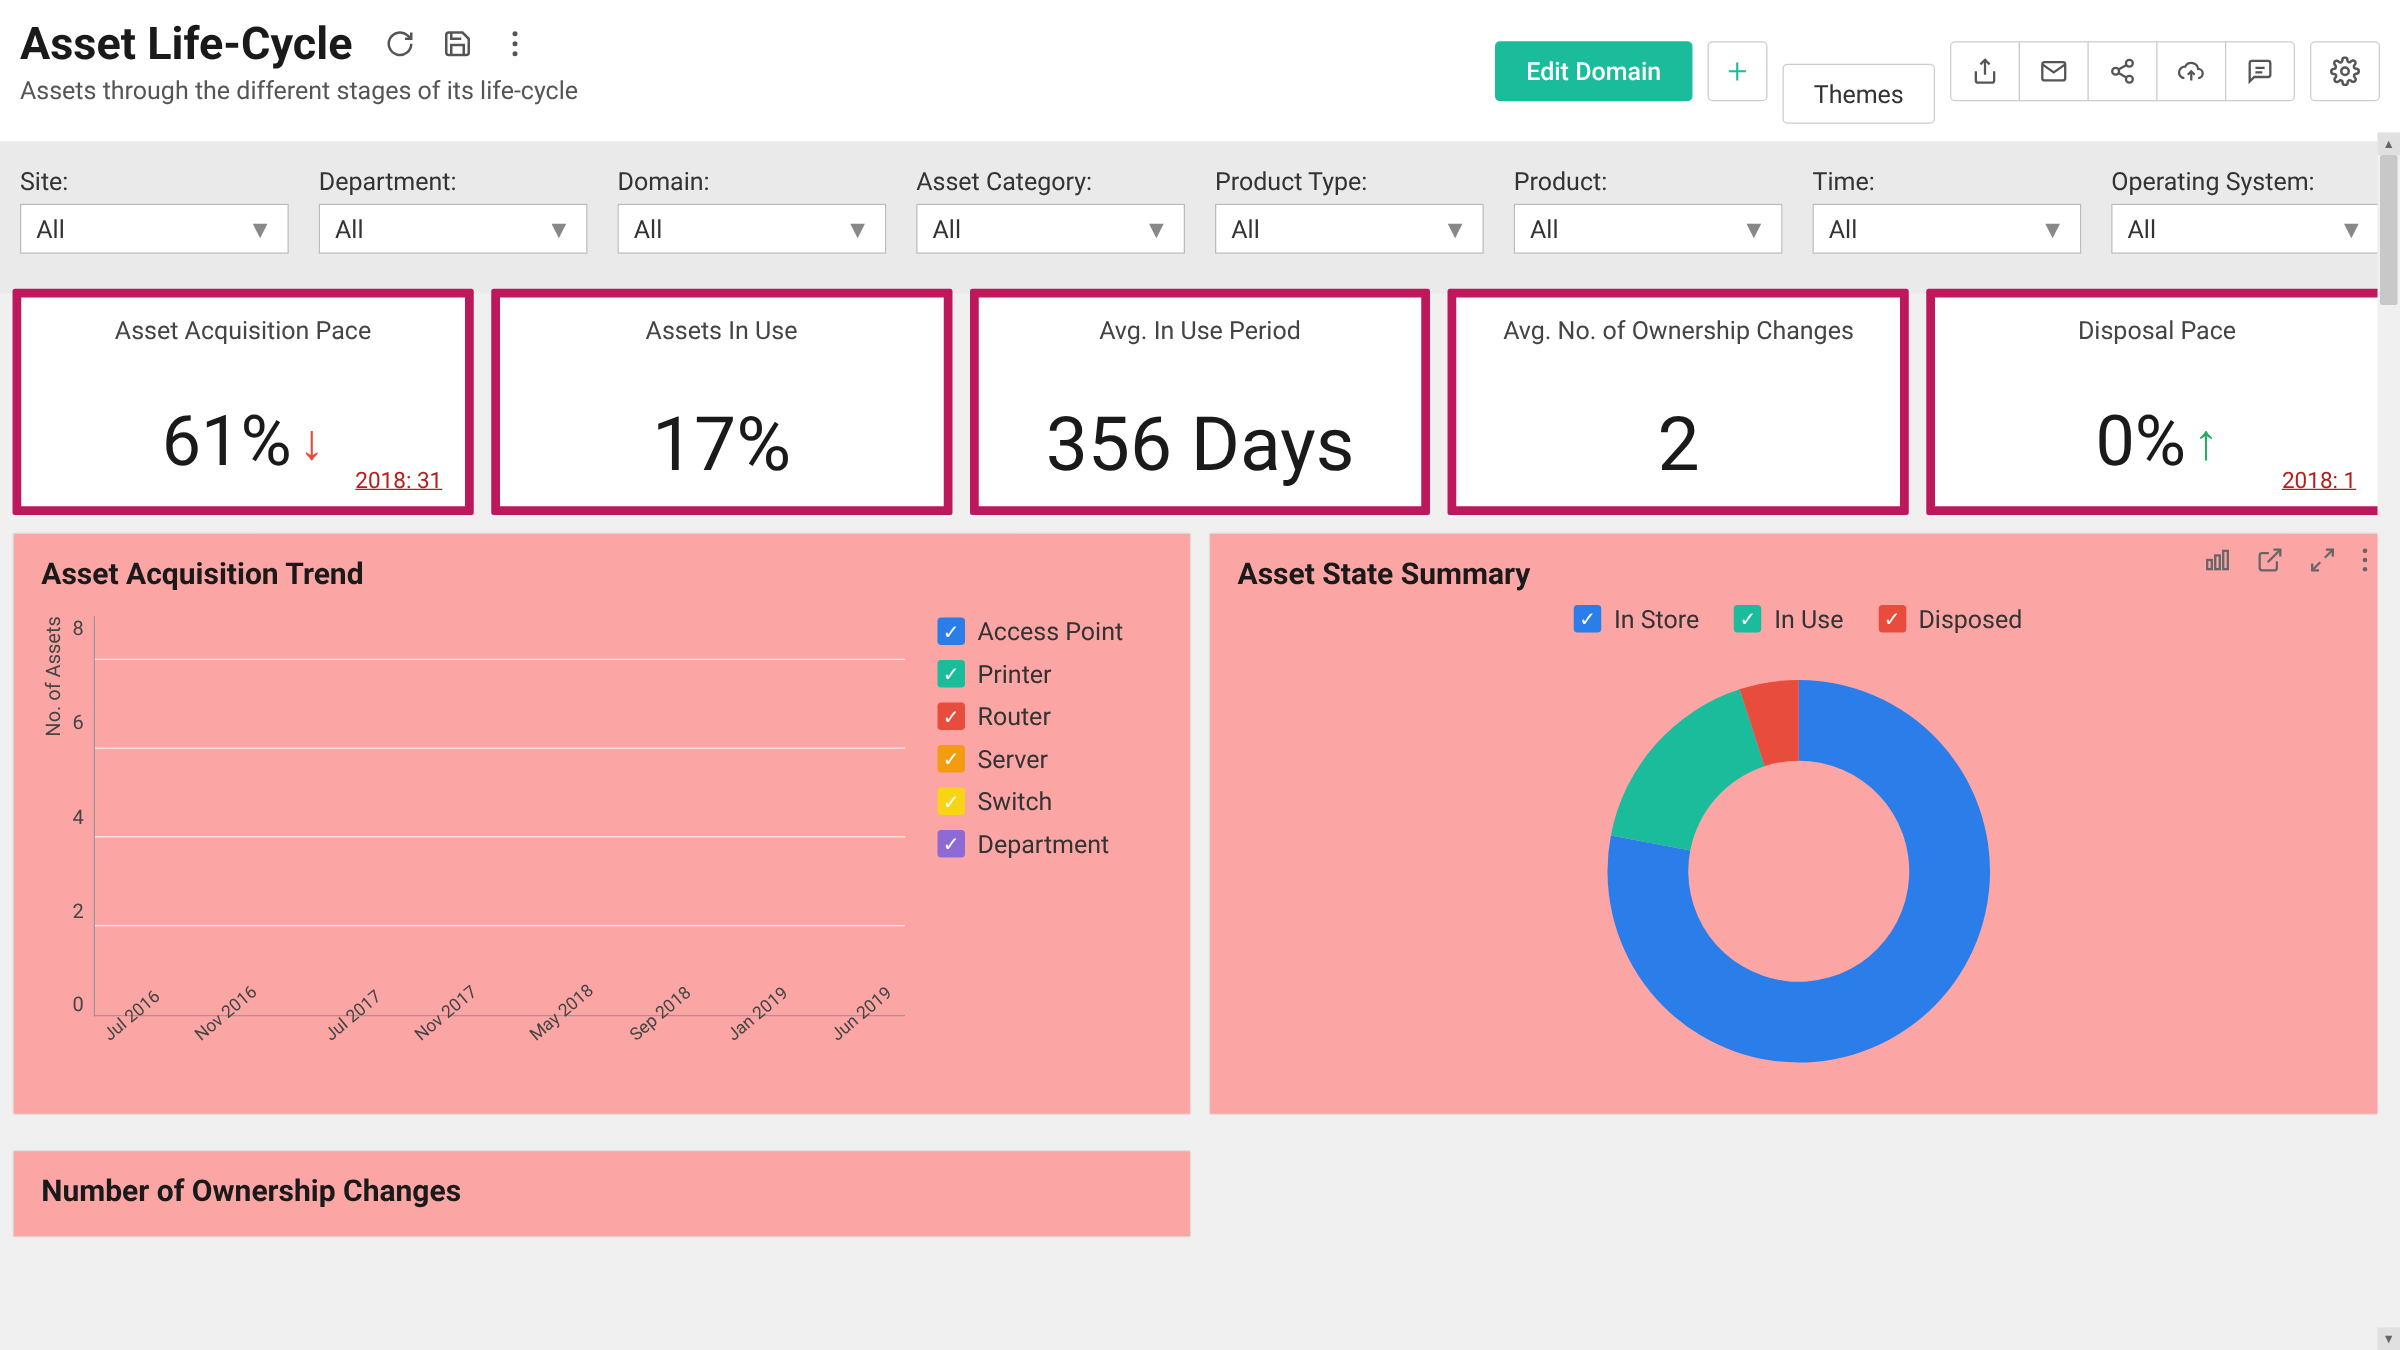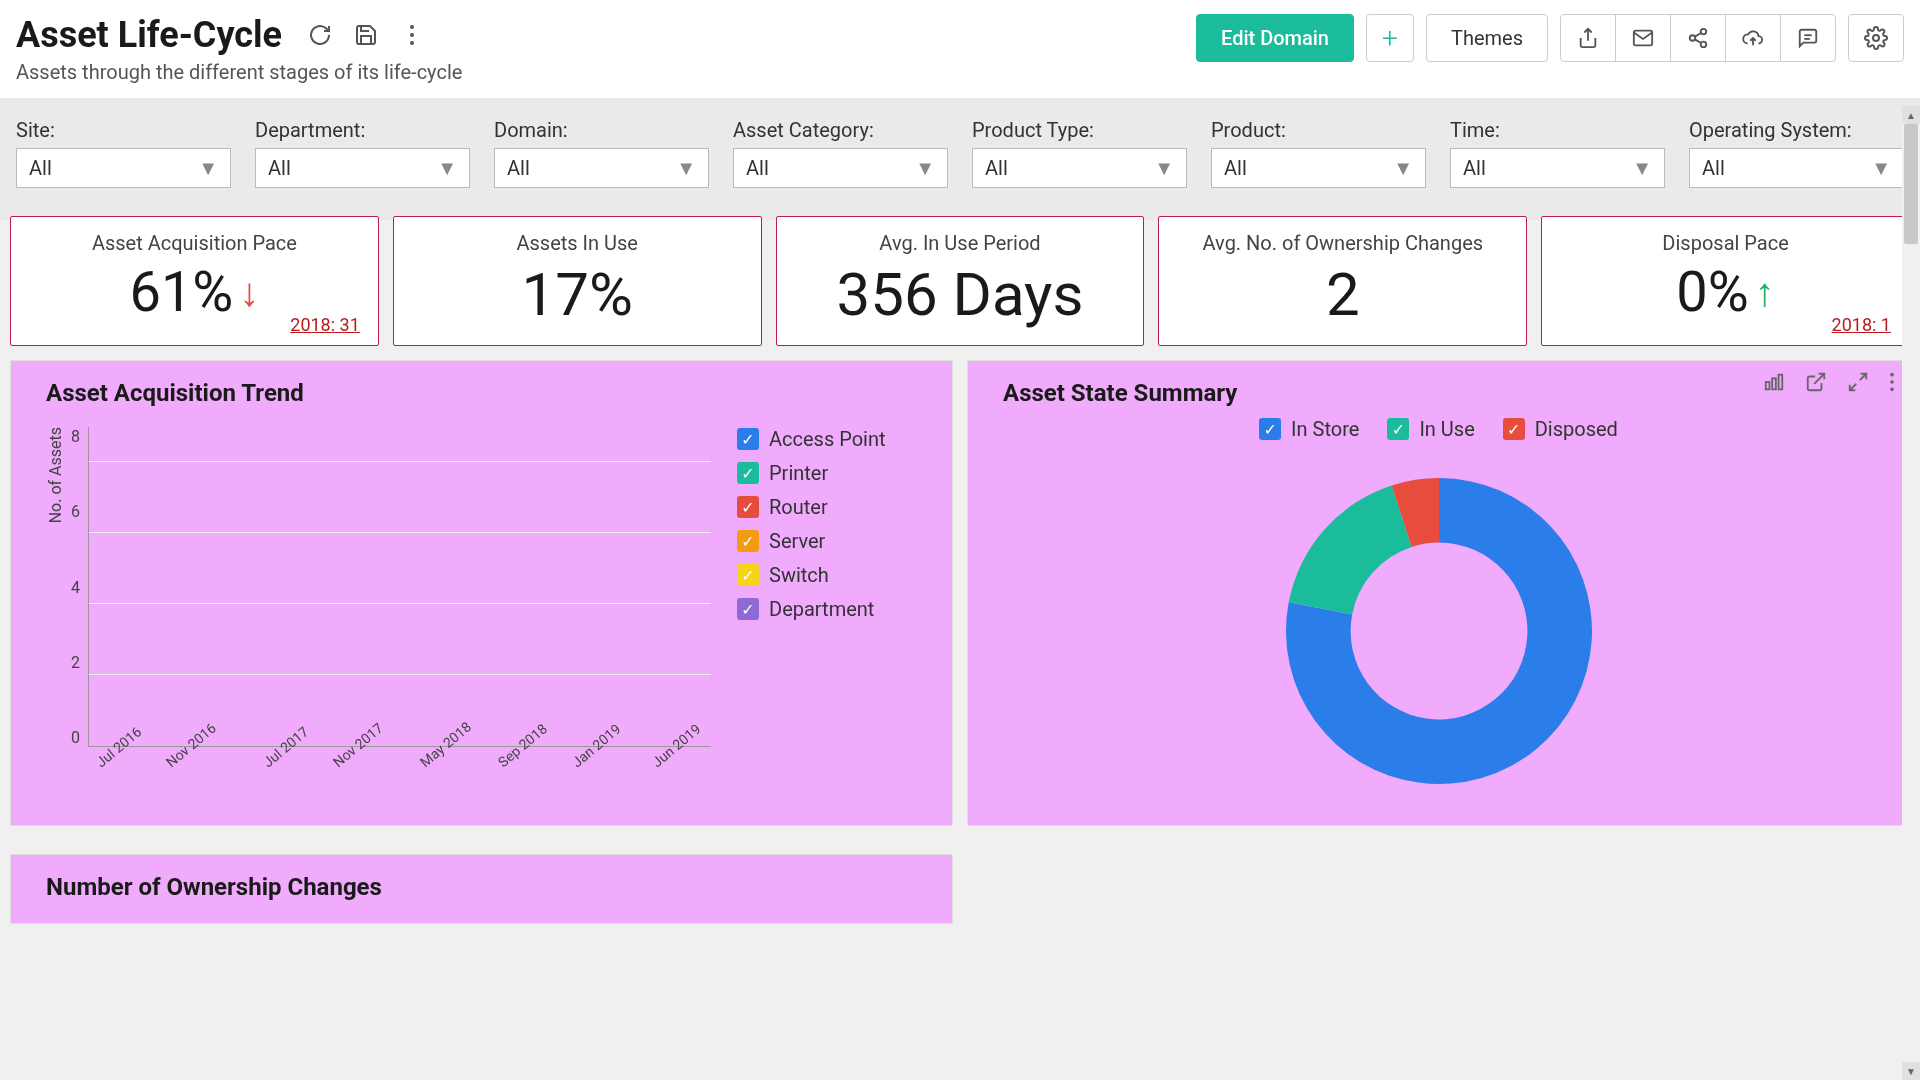--- a/index.html
+++ b/index.html
@@ -9,48 +9,48 @@
   .header { background: #fff; padding: 14px 16px 14px 16px; display: flex; align-items: flex-start; justify-content: space-between; }
   .header-left { display: flex; flex-direction: column; }
   .title-row { display: flex; align-items: center; gap: 24px; }
   .page-title { font-size: 36px; font-weight: 700; color: #1a1a1a; }
   .title-icons { display: flex; gap: 18px; align-items: center; }
   .title-icons .icon-btn { width: 28px; height: 28px; display: flex; align-items: center; justify-content: center; color: #555; cursor: pointer; }
   .subtitle { font-size: 20px; color: #555; margin-top: 4px; }
   .header-right { display: flex; gap: 12px; align-items: center; }
   .btn { height: 48px; border: 1px solid #ccc; background: #fff; border-radius: 4px; display: flex; align-items: center; justify-content: center; cursor: pointer; font-size: 20px; }
   .btn-primary { background: #1abc9c; color: #fff; border-color: #1abc9c; padding: 0 24px; font-weight: 500; }
-  .btn-text { padding: 0 24px; color: #333; }
+  .btn-text { padding: 0 24px; color: #333; margin-top: 37px; }
   .btn-icon { width: 56px; color: #555; }
   .btn-plus { width: 48px; color: #1abc9c; font-size: 28px; font-weight: 300; }
   .btn-group { display: flex; }
   .btn-group .btn-icon { border-radius: 0; margin-left: -1px; }
   .btn-group .btn-icon:first-child { border-radius: 4px 0 0 4px; margin-left: 0; }
   .btn-group .btn-icon:last-child { border-radius: 0 4px 4px 0; }
 
   
   .filters { background: #eaeaea; padding: 20px 16px 32px; display: flex; gap: 24px; }
   .filter { display: flex; flex-direction: column; gap: 6px; flex: 1; }
   .filter-label { font-size: 20px; color: #333; }
   .select { height: 40px; border: 1px solid #bbb; background: #fff; display: flex; align-items: center; justify-content: space-between; padding: 0 12px; cursor: pointer; font-size: 20px; color: #333; }
   .select .chev { color: #888; }
 
   
   .kpis { display: flex; gap: 14px; padding: 0 10px; margin-top: -4px; }
-  .kpi { flex: 1; background: #fff; border: 1px solid #be185d; border-radius: 2px; padding: 14px 18px; display: flex; flex-direction: column; align-items: center; position: relative; min-height: 130px; }
+  .kpi { flex: 1; background: #fff; border: 7px solid #be185d; border-radius: 2px; padding: 14px 18px; display: flex; flex-direction: column; align-items: center; position: relative; min-height: 130px; gap: 40px; }
   .kpi-title { font-size: 20px; color: #444; }
   .kpi-value { font-size: 56px; font-weight: 400; color: #1a1a1a; margin-top: 4px; display: flex; align-items: center; gap: 6px; }
   .kpi-value.big { font-size: 60px; }
   .kpi-sub { font-size: 18px; color: #b91c1c; position: absolute; bottom: 10px; right: 18px; text-decoration: underline; }
   .arrow-down { color: #e74c3c; font-size: 40px; }
   .arrow-up { color: #27ae60; font-size: 40px; }
 
   
   .panels { display: grid; grid-template-columns: 1fr 1fr; gap: 14px; padding: 14px 10px; }
-  .panel { background: #f0abfc; border: 1px solid #ddd; border-radius: 2px; padding: 18px 35px; position: relative; }
+  .panel { background: #fca5a5; border: 1px solid #ddd; border-radius: 2px; padding: 18px 22px; position: relative; }
   .panel-title { font-size: 24px; font-weight: 700; color: #1a1a1a; }
   .panel-icons { position: absolute; top: 10px; right: 14px; display: flex; gap: 20px; color: #666; }
   .panel-icons .picon { cursor: pointer; }
 
   
   .bar-chart { display: flex; margin-top: 20px; height: 380px; }
   .y-axis { display: flex; flex-direction: column; align-items: center; }
   .y-label { writing-mode: vertical-rl; transform: rotate(180deg); font-size: 16px; color: #444; margin-right: 6px; }
   .y-ticks { display: flex; flex-direction: column; justify-content: space-between; height: 320px; font-size: 16px; color: #444; text-align: right; padding-right: 8px; }
   .plot { flex: 1; border-left: 1px solid #999; border-bottom: 1px solid #999; position: relative; height: 320px; margin-right: 16px; }

